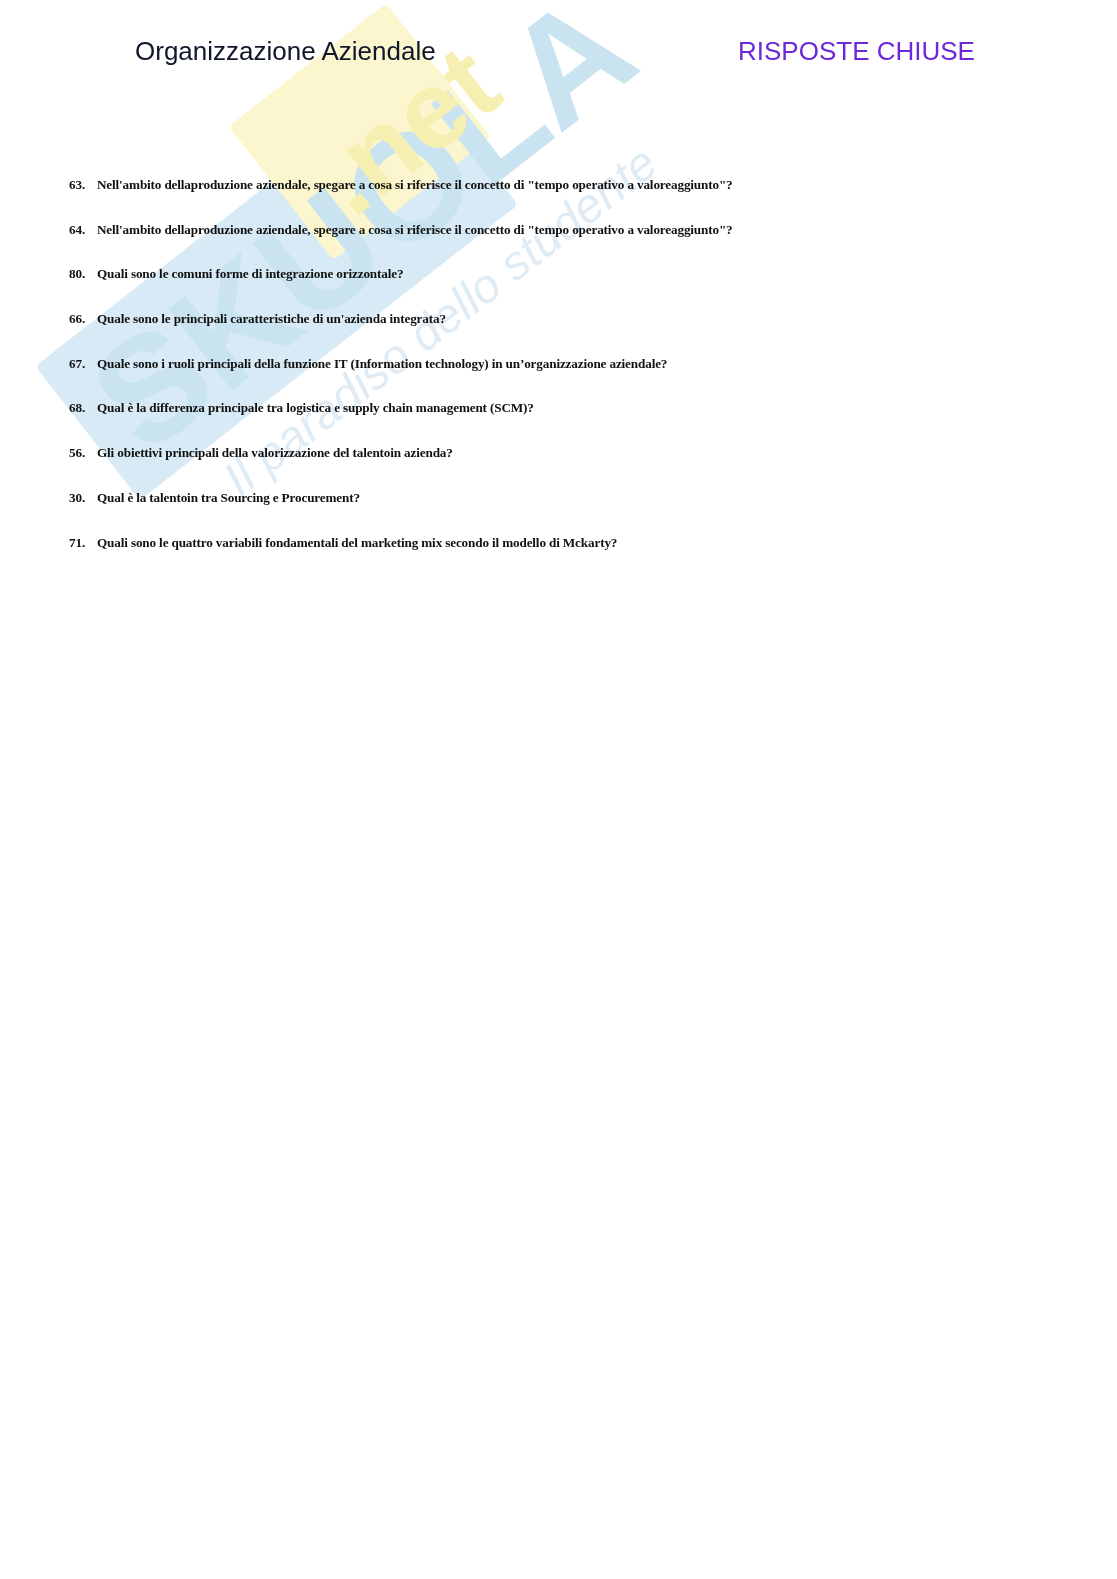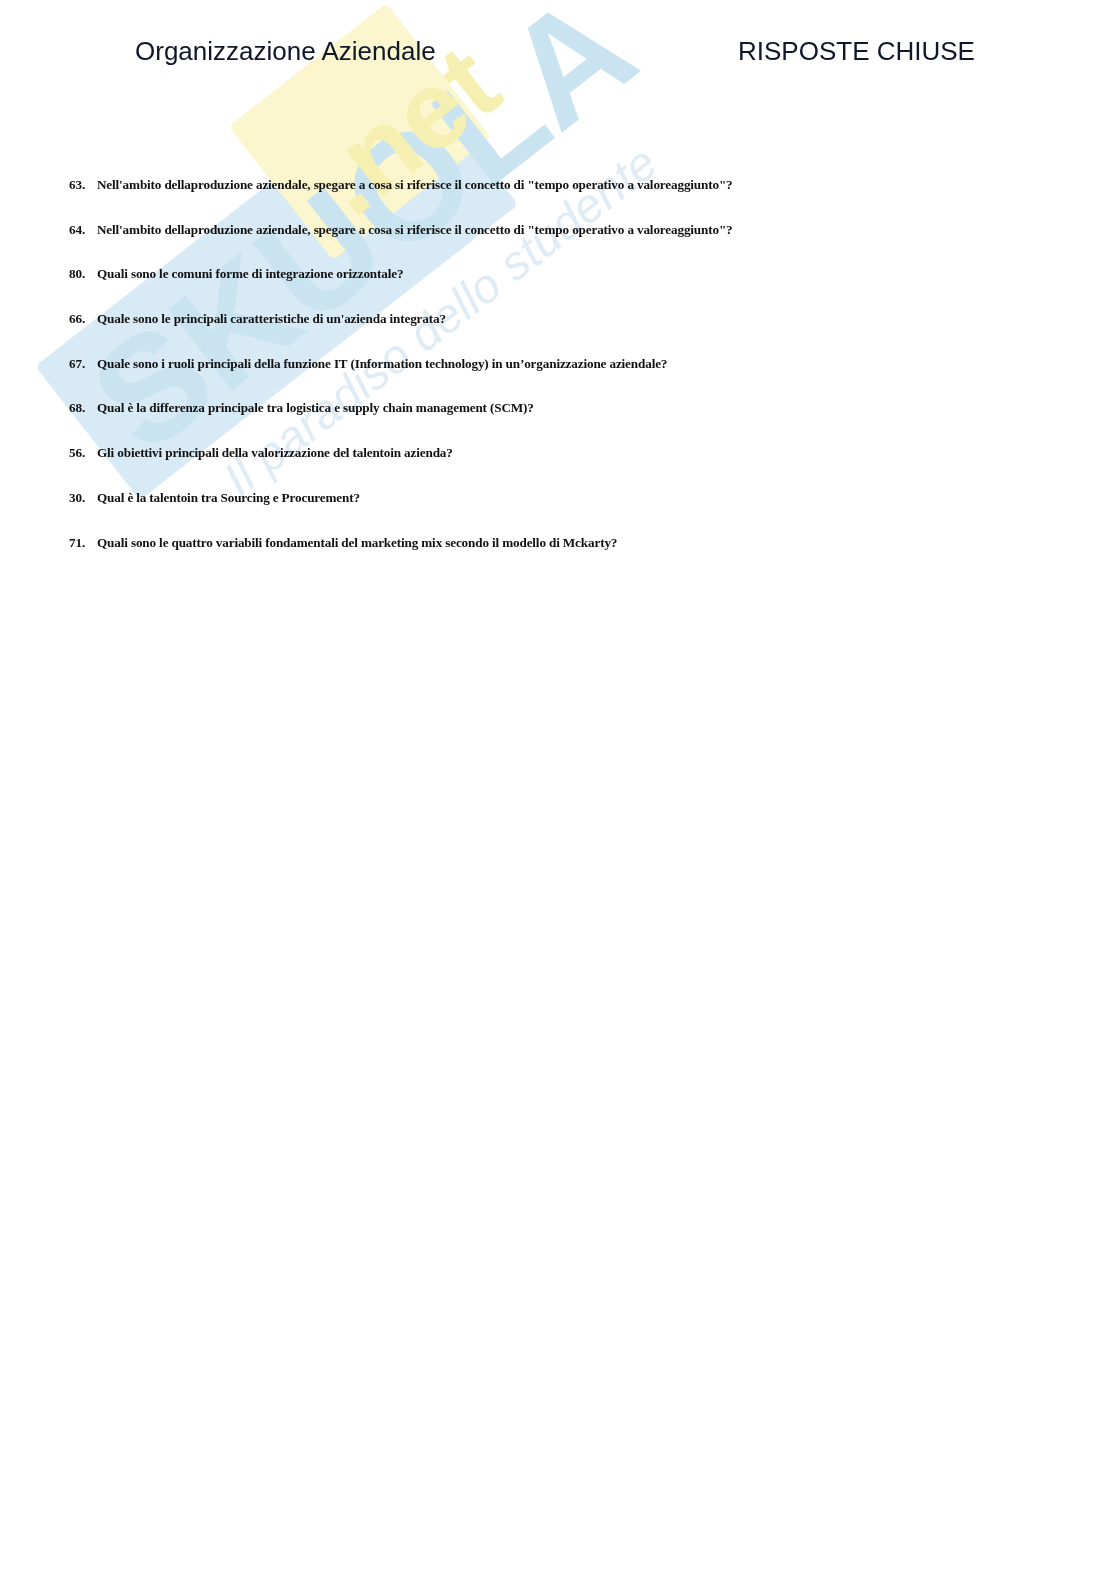--- a/index.html
+++ b/index.html
@@ -7,21 +7,21 @@
     .page { position: absolute; left: 0; top: 0; width: 1117px; height: 1579px; background: #fff; }
 
     .watermark { position: absolute; left: 0; top: 0; width: 1117px; height: 1579px; pointer-events: none; }
 
     .header-left {
       position: absolute; left: 135px; top: 36px;
       font-family: "Liberation Sans", sans-serif; font-size: 26px; color: #0f172a;
     }
     .header-right {
       position: absolute; left: 738px; top: 36px;
-      font-family: "Liberation Sans", sans-serif; font-size: 26px; color: #0f172a;
+      font-family: "Liberation Sans", sans-serif; font-size: 26px; color: #6d28d9;
     }
 
     .questions { position: absolute; left: 69px; top: 177px; width: 1000px; margin: 0; padding: 0; list-style: none; text-align: right; }
     .q {
       position: relative; height: 44.7px;
       font-family: "Liberation Serif", serif; font-weight: bold; font-size: 13.2px; color: #111;
       letter-spacing: -0.15px; white-space: nowrap;
     }
     .q .num { position: absolute; left: 0; top: 0; }
     .q .text { position: absolute; left: 28px; top: 0; }

